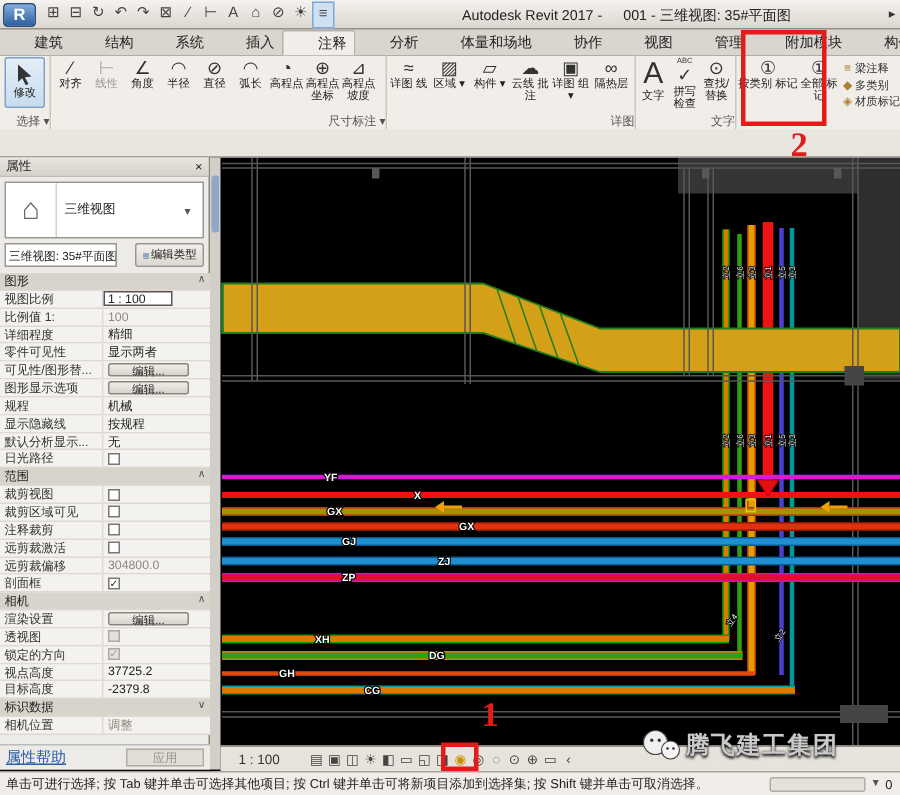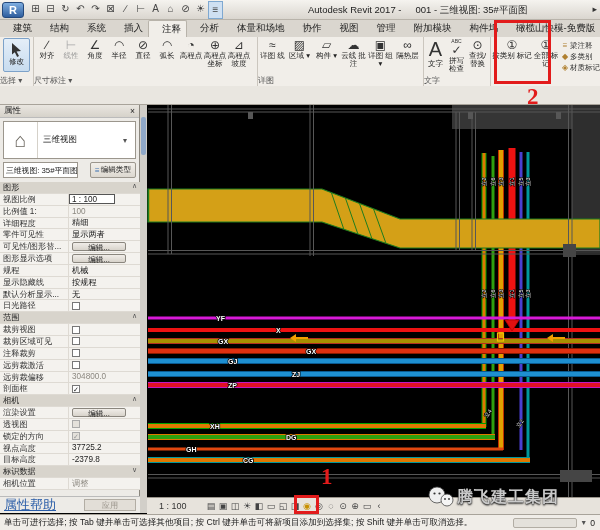--- a/index.html
+++ b/index.html
@@ -11,29 +11,29 @@
 .titlebar{position:absolute;left:0;top:0;width:600px;height:20px;background:linear-gradient(#F5F3EF,#DAD6CF);border-bottom:1px solid #B8B3AA;display:flex;align-items:center;z-index:3}
 .rlogo{width:22px;height:16px;margin:1px 4px 1px 2px;background:linear-gradient(#7FAEE0,#2F5E9E);border:1px solid #24497C;border-radius:3px;color:#fff;font-weight:bold;font-size:11px;display:flex;align-items:center;justify-content:center}
 .qicon{width:15px;text-align:center;font-size:10px;color:#444;line-height:16px}
 .qicon.hl{background:#CFE0F2;border:1px solid #7FA8D0}
 .titletext{position:absolute;left:308px;top:4px;font-size:9.5px;color:#222;white-space:nowrap}
 .titletext .doc{margin-left:14px}
 .ovf{position:absolute;right:3px;top:4px;font-size:9px;color:#333}
 
 
 .tabrow{position:absolute;left:0;top:20px;width:600px;height:17px;background:#DAD6CF;display:flex;font-size:9.5px;color:#222;overflow:hidden;z-index:3}
-.tab{padding:2px 5px 0 13px;white-space:nowrap;height:17px}
+.tab{padding:2px 5px 0 23px;white-space:nowrap;height:17px}
 .tab.active{background:#F1EEE9;border:1px solid #B8B3AA;border-bottom:none;border-radius:2px 2px 0 0}
 
 
 .ribbon{position:absolute;left:0;top:37px;width:600px;height:49px;background:#F1EEE9;display:flex;z-index:3}
 .rpanel{height:49px;border-right:1px solid #CBC6BE;display:flex;flex-direction:column;flex:0 0 auto}
 .rpanel:last-child{border-right:none;flex:1}
 .rbtns{flex:1;display:flex;align-items:flex-start;padding:1px 1px 0 1px}
-.plabel{height:11px;font-size:8px;color:#555;text-align:left;line-height:11px;white-space:nowrap;overflow:hidden}
+.plabel{height:11px;font-size:8px;color:#555;text-align:right;line-height:11px;white-space:nowrap;overflow:hidden}
 .rbtn{display:flex;flex-direction:column;align-items:center;color:#222;padding-top:1px;flex:0 0 auto}
 .rbtn.dis{color:#999}
 .rbtn .ricon{font-size:12px;line-height:13px;height:13px;color:#333}
 .rbtn.dis .ricon{color:#aaa}
 .rbtn .rsub{font-size:5px;line-height:5px;color:#333}
 .rbtn .rlabel{font-size:7.5px;line-height:1.1;text-align:center}
 .rbtn.big .ricon{font-size:20px;line-height:21px;height:21px}
 .modify{width:30px;height:34px;margin:0 2px;background:linear-gradient(#E4EEF8,#C8DCEF);border:1px solid #7DA2C9;border-radius:2px;display:flex;flex-direction:column;align-items:center;justify-content:center;font-size:8px;color:#222}
 .sidecol{display:flex;flex-direction:column;justify-content:flex-start;padding-top:2px}
 .siderow{display:flex;align-items:center;font-size:7.5px;color:#333;height:11px;white-space:nowrap}
@@ -59,21 +59,21 @@
 .pv{font-size:8.2px;padding-left:3px}
 .pv.gray{color:#8C8880}
 .val-input{border:1px solid #555;background:#fff;padding:0 2px;font-size:8.2px;min-width:46px;height:10px;line-height:9px}
 .btn-edit{width:54px;height:9.5px;background:linear-gradient(#F0EDE8,#D8D3CB);border:1px solid #8A867E;border-radius:2px;font-size:7.6px;text-align:center;line-height:9px;margin-left:3px}
 .cbox{width:8px;height:8px;border:1px solid #777;background:#fff;margin-left:3px;font-size:7px;line-height:7px;text-align:center;color:#222}
 .cbox.gray{background:#E4E1DB;color:#999;border-color:#AAA}
 .prow.sec{background:#D8D4CC;justify-content:space-between;padding-right:3px}
 .prow.sec .pl{font-size:8.2px;color:#222;width:auto}
 .prow.sec .chev{font-size:7px;color:#555}
 .pfoot{position:absolute;left:0;top:391px;width:140px;height:17px;border-top:1px solid #BBB;display:flex;align-items:center;justify-content:space-between;padding:0 4px;background:#EDEBE7}
-.phelp{color:#2A5DA8;text-decoration:underline;font-size:13px}
+.phelp{color:#2A5DA8;text-decoration:underline;font-size:10px}
 .papply{width:52px;height:12px;background:#E2DED7;border:1px solid #B2ADA4;color:#9A958C;font-size:8.2px;text-align:center;line-height:11px}
 
 
 .vscroll{position:absolute;left:140px;top:105px;width:7px;height:408px;background:#D2CFC9;z-index:2}
 .vthumb{position:absolute;left:1px;top:12px;width:5px;height:38px;background:#8FA8C8;border-radius:2px}
 #vp{position:absolute;left:147px;top:105px;z-index:1;background:#000}
 
 
 .viewbar{position:absolute;left:147px;top:497px;width:453px;height:17px;background:#E7E3DC;border-top:1px solid #9A958C;display:flex;align-items:center;font-size:9px;color:#333;z-index:5}
 .vscale{margin-left:12px;width:46px;white-space:nowrap}

